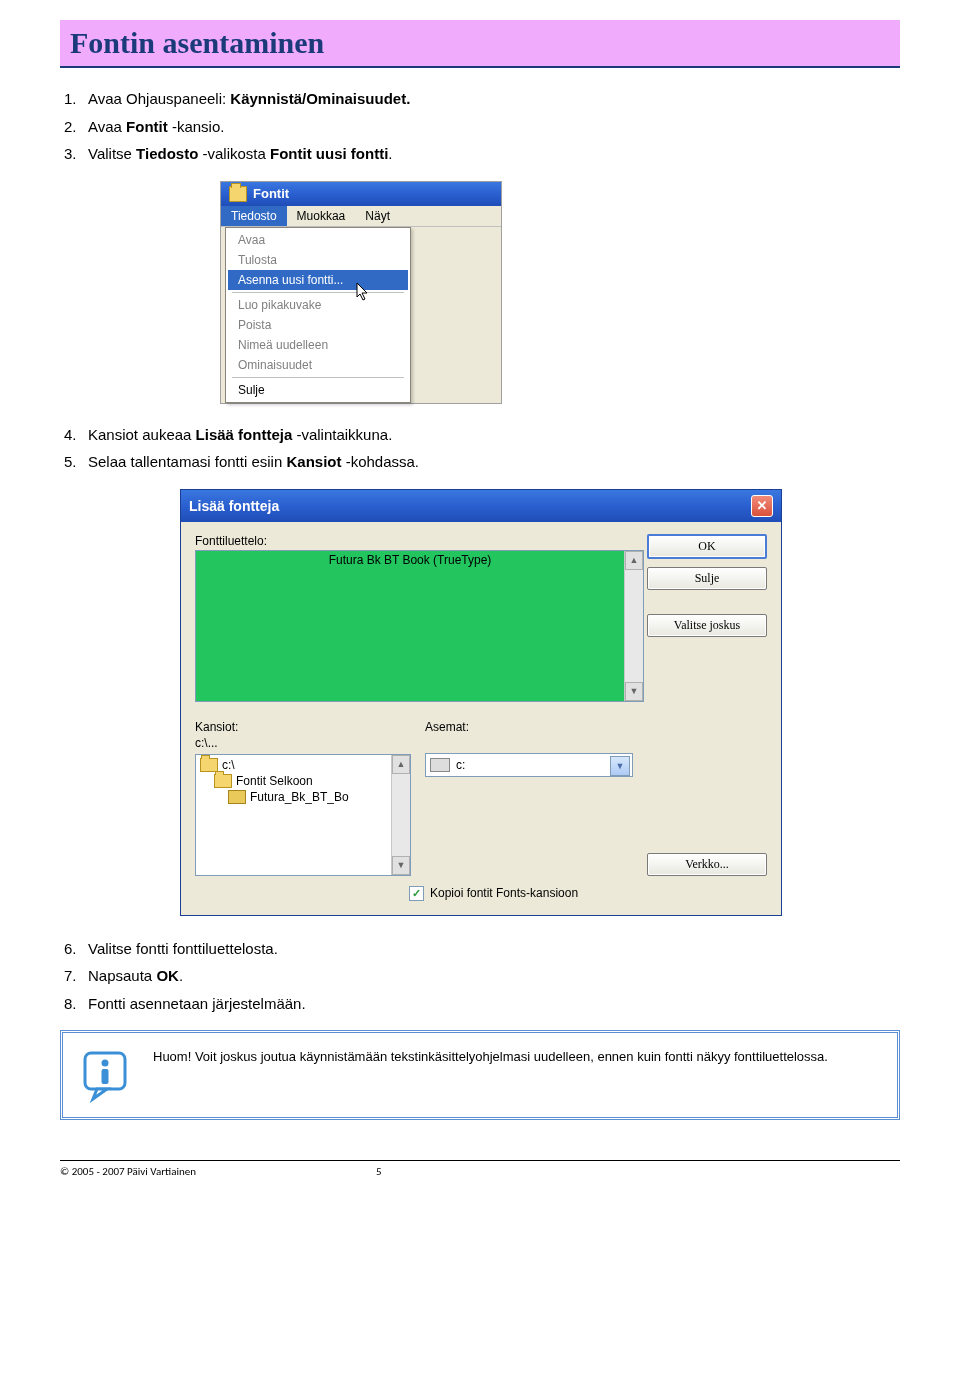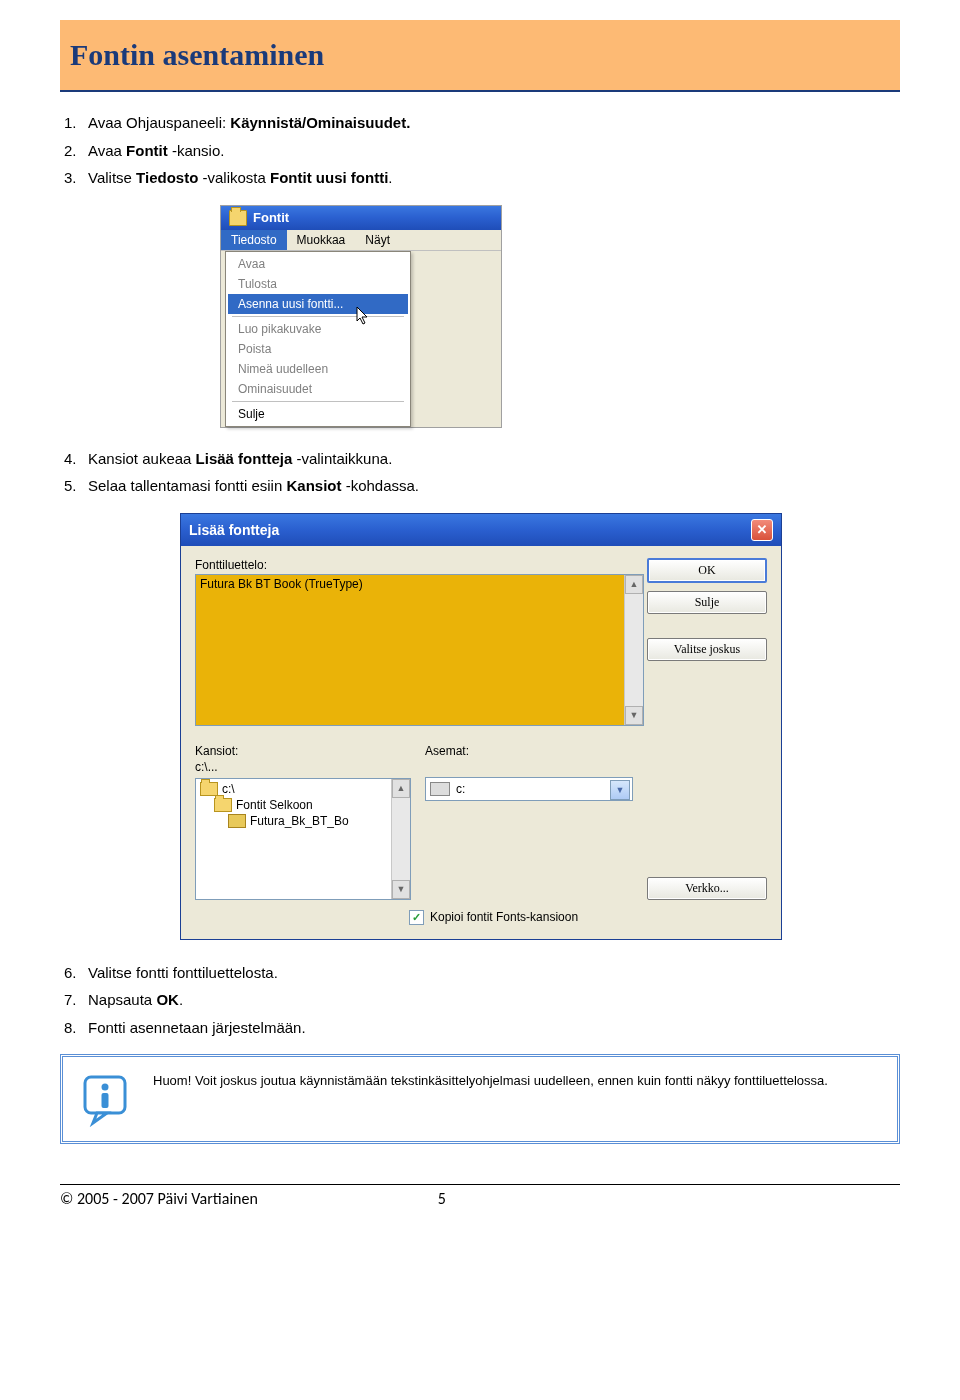--- a/index.html
+++ b/index.html
@@ -6,23 +6,23 @@
     margin: 0;
     padding: 0;
     font-family: Verdana, Arial, sans-serif;
     background: #fff;
     width: 960px;
   }
   .page {
     padding: 20px 60px 10px 60px;
   }
   .title-bar {
-    background: #fdba74;
+    background: #f0abfc;
     border-bottom: 2px solid #1a3a7a;
-    padding: 18px 10px;
+    padding: 6px 10px;
     margin-bottom: 18px;
   }
   .title-bar h1 {
     margin: 0;
     color: #1a3a7a;
     font-family: Georgia, 'Times New Roman', serif;
     font-weight: bold;
     font-size: 30px;
   }
   .instr-list {
@@ -138,24 +138,25 @@
     font-weight:bold;
     font-family: Arial;
     font-size:13px;
   }
   .ss2 .dlg-body { padding: 12px 14px 14px 14px; }
   .ss2 .row-top { display:flex; gap:5px; }
   .ss2 .col-main { flex:1; }
   .ss2 .col-btns { width:120px; display:flex; flex-direction:column; gap:8px; }
   .ss2 label { display:block; margin-bottom:2px; }
   .ss2 .listbox {
-    background:#eab308; border:1px solid #7f9db9;
+    background:#22c55e; border:1px solid #7f9db9;
     height: 150px;
     display:flex;
     width: 100%;
+    text-align: center;
   }
   .ss2 .listbox .lb-content { flex:1; padding:2px 4px; }
   .ss2 .scrollbar {
     width:18px; background:#e8e8e8;
     display:flex; flex-direction:column; justify-content:space-between;
     border-left:1px solid #c8c8c8;
   }
   .ss2 .scrollbar .sbtn {
     height:17px; background:#e1e1e1; border:1px solid #b0b0b0;
     display:flex; align-items:center; justify-content:center;
@@ -232,21 +233,21 @@
   .info-icon {
     width: 56px; height: 56px;
     flex-shrink:0;
   }
   .info-icon svg { width:100%; height:100%; }
 
   .footer {
     border-top: 1px solid #000;
     margin-top: 40px;
     padding-top: 4px;
-    font-size: 16px;
+    font-size: 11px;
     display:flex;
     gap: 180px;
     font-family: Calibri, Arial, sans-serif;
   }
 
   b { font-weight: bold; }
 </style>
 </head>
 <body>
 

